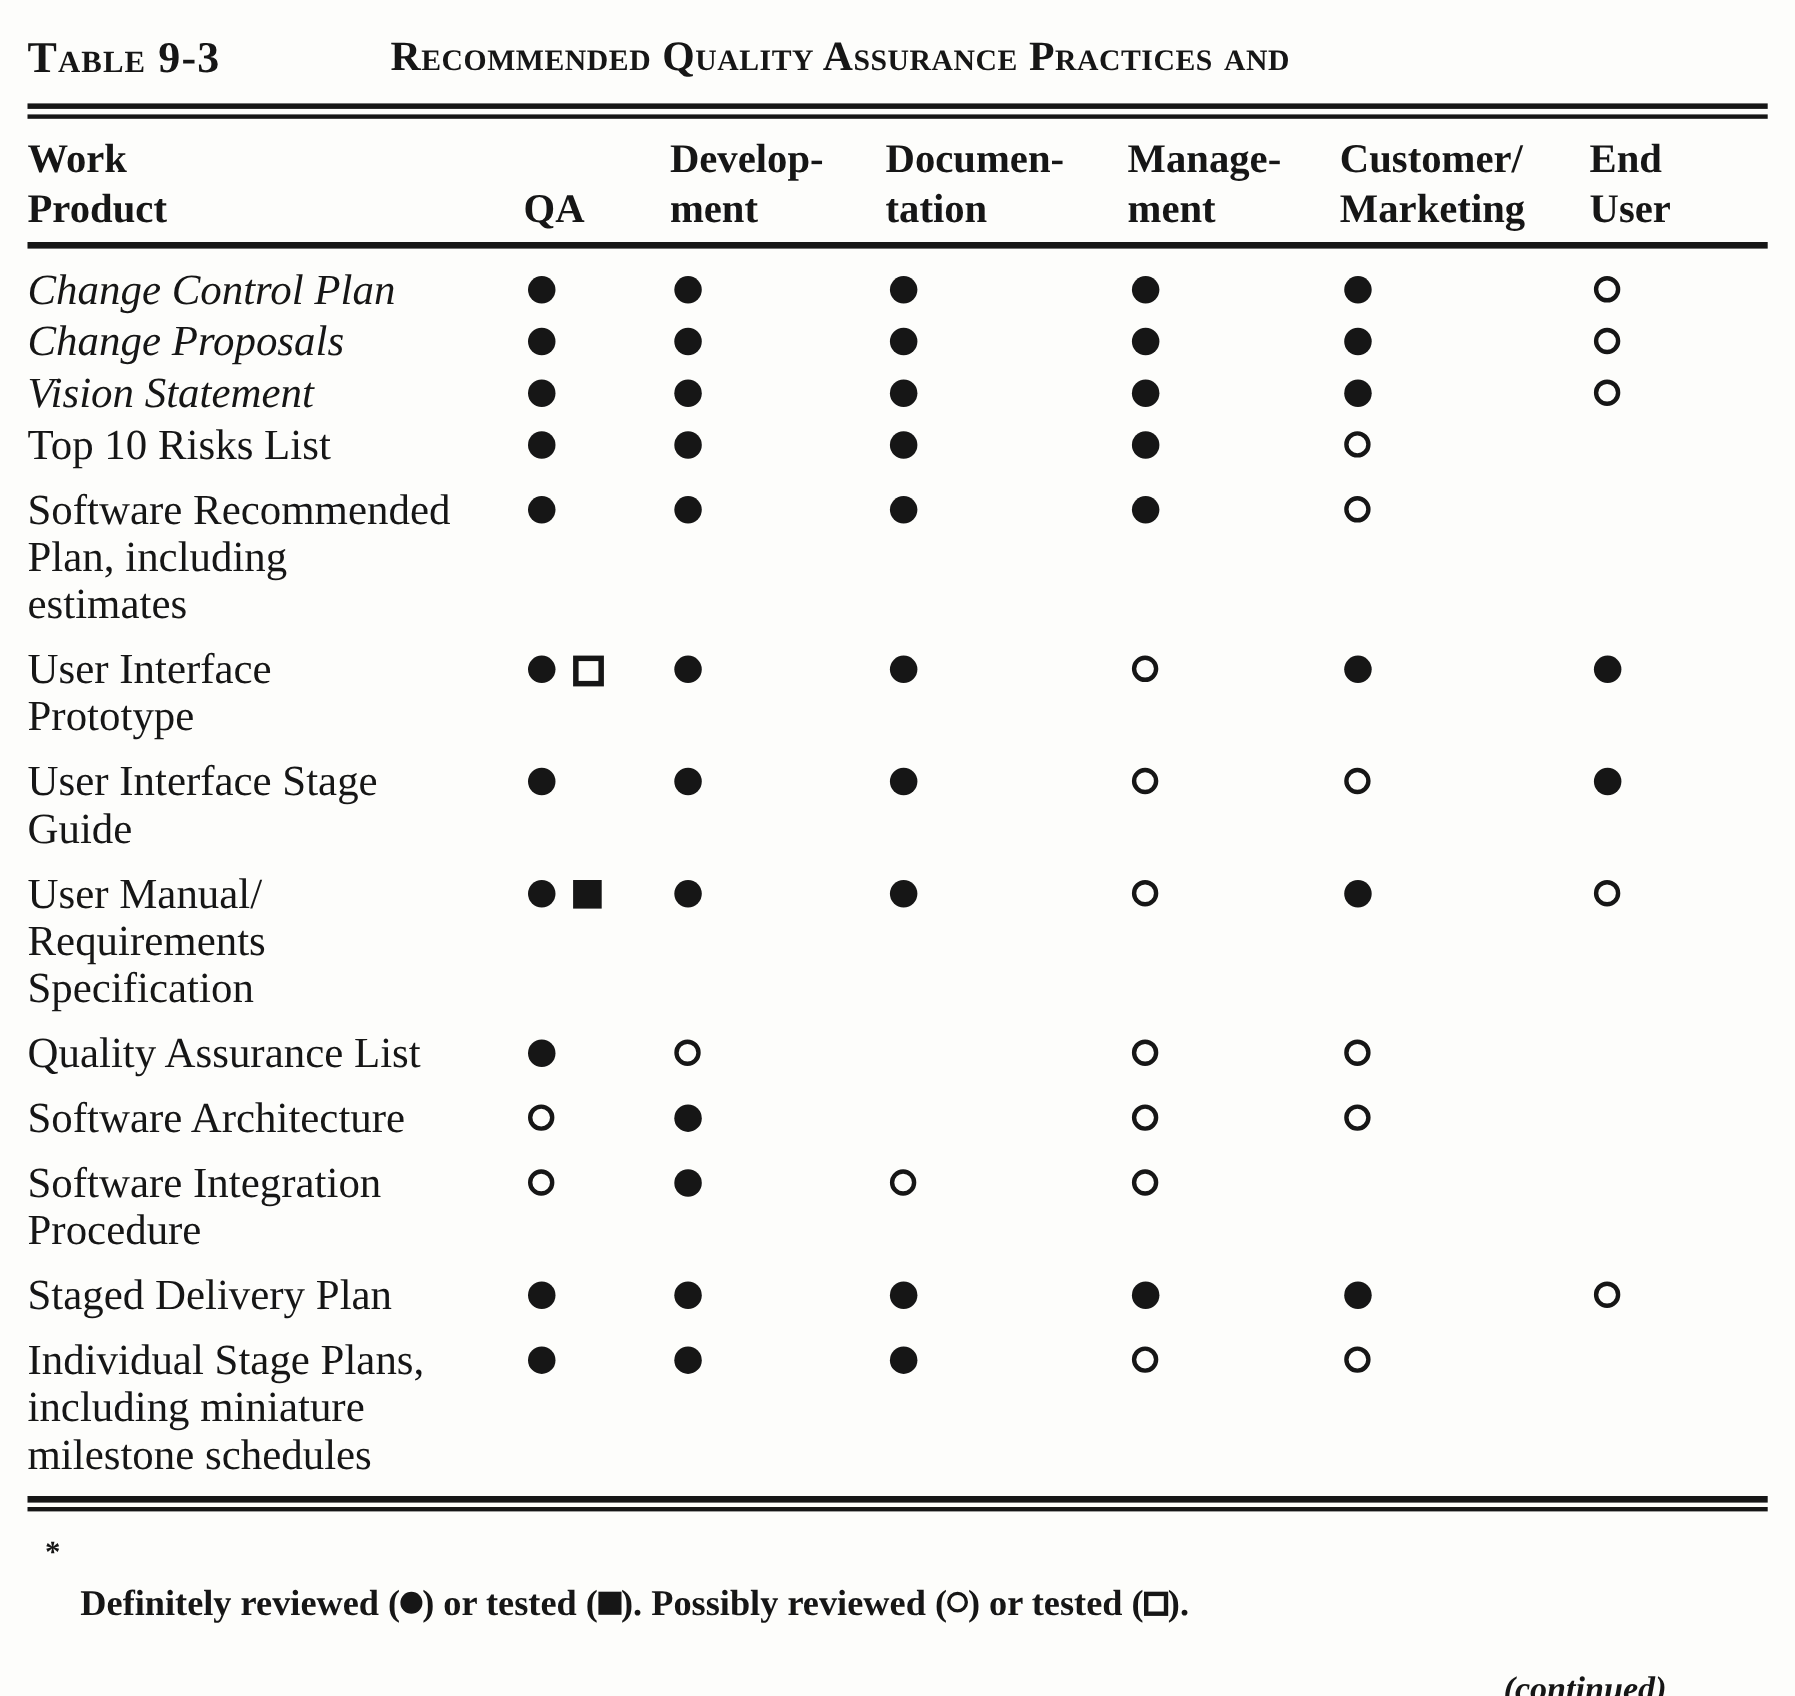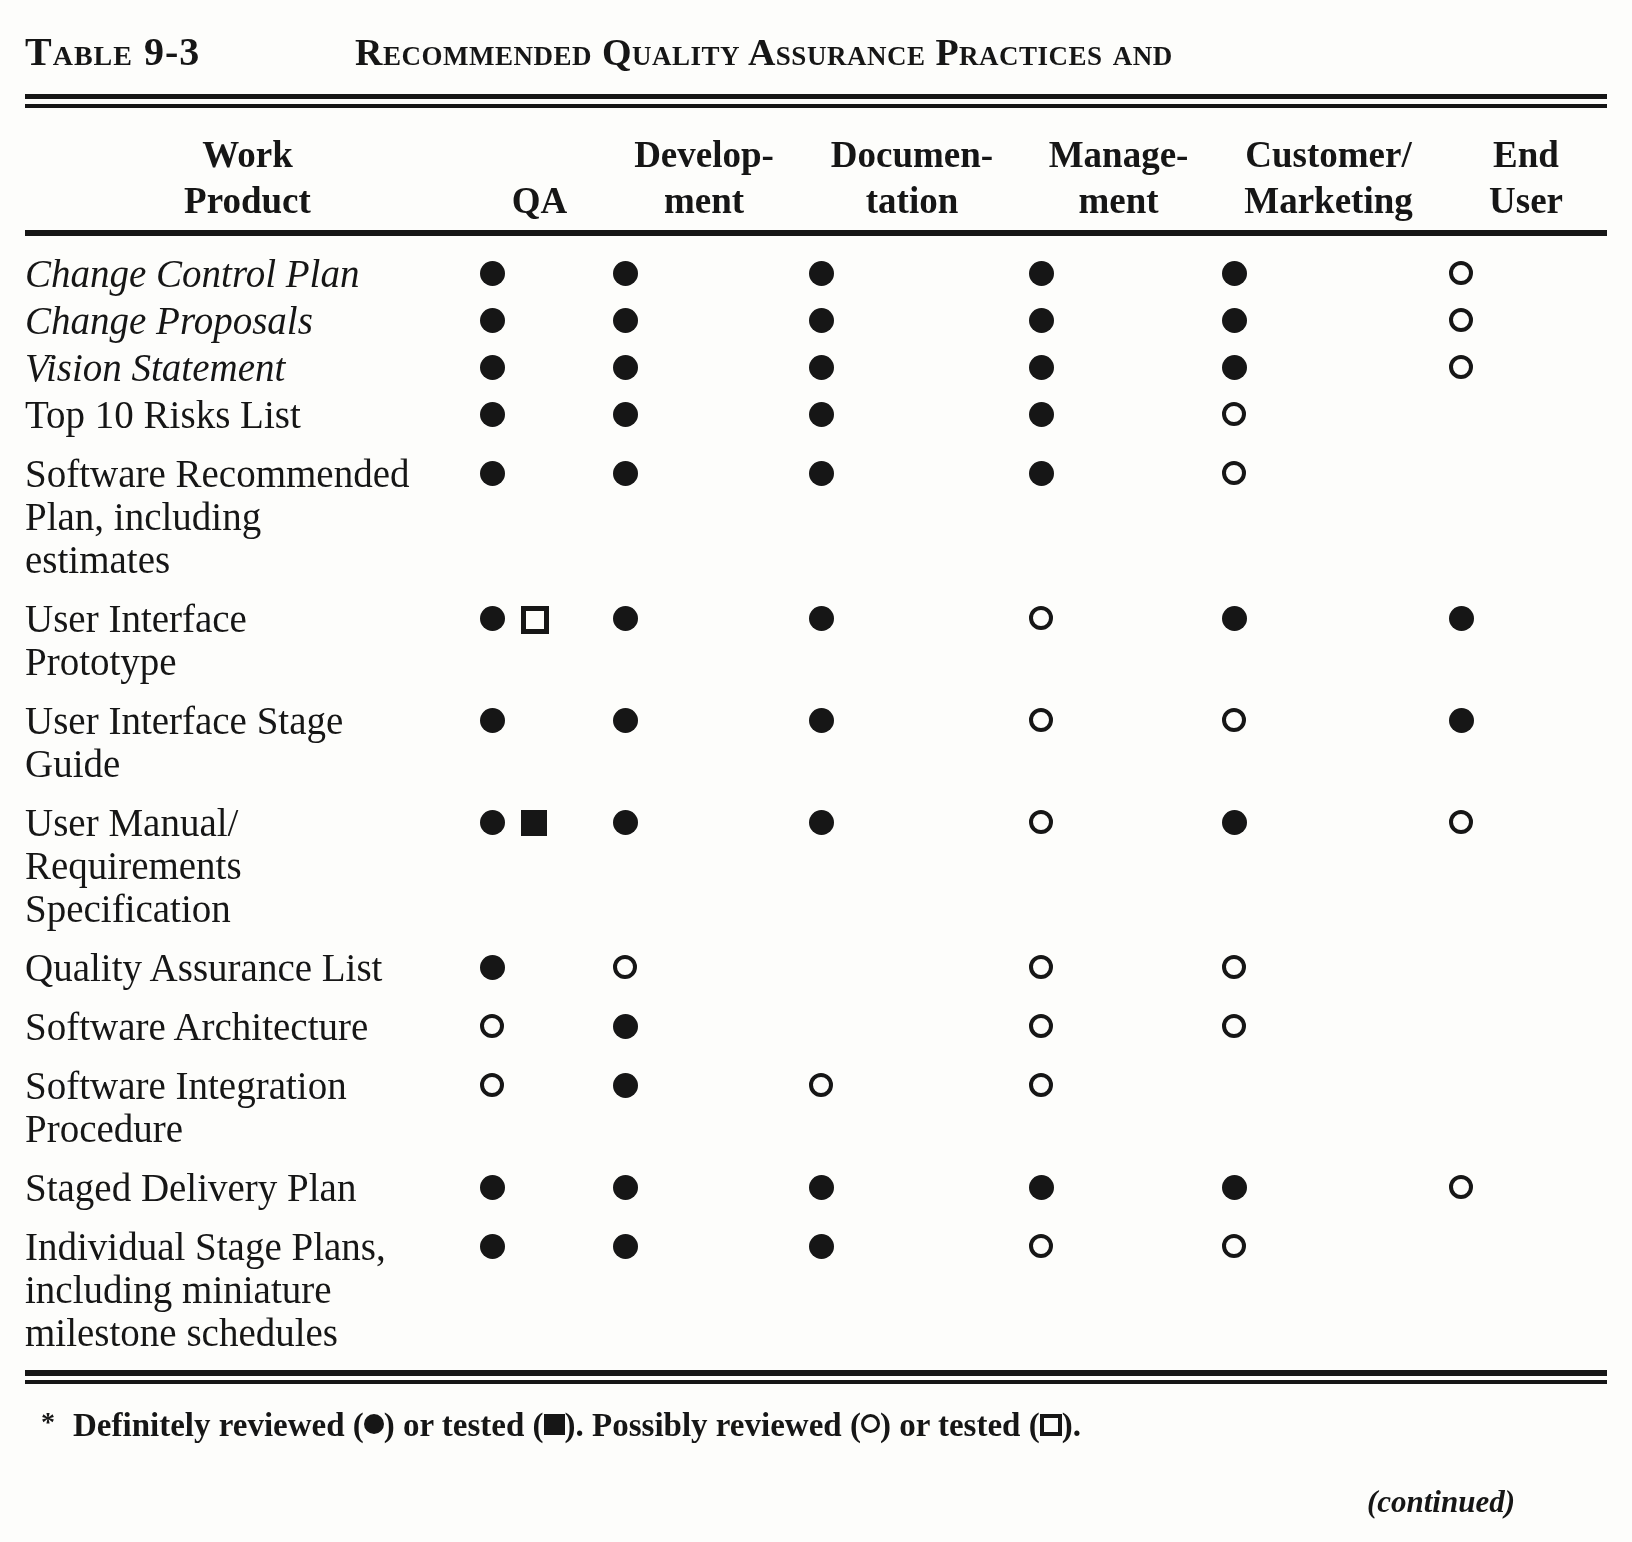--- a/index.html
+++ b/index.html
@@ -57,21 +57,21 @@
     border-top: 6px solid var(--ink);
     border-bottom: 4px solid var(--ink);
   }
 
   
   .grid {
     display: grid;
     grid-template-columns: 445px 133px 196px 220px 193px 227px 1fr;
   }
 
-  .header-row { margin-top: 24px; font-weight: bold; font-size: 37px; line-height: 46px; text-align: center; }
+  .header-row { margin-top: 14px; font-weight: bold; font-size: 37px; line-height: 46px; }
   .header-cell { white-space: pre-line; padding-left: 6px; }
   .header-cell.first { padding-left: 0; }
 
   #rows { margin-top: 16px; }
   .row { margin-bottom: 16px; }
   .row.tight { margin-bottom: 4px; font-style: italic; }
   .label-cell {
     white-space: pre-line;
     font-size: 39px;
     line-height: 43px;
@@ -89,21 +89,21 @@
   
   .footnote { display: flex; margin-top: 18px; }
   .fn-marker {
     font-weight: bold;
     font-size: 28px;
     line-height: 40px;
     width: 48px;
     flex: 0 0 48px;
     padding-left: 16px;
   }
-  .fn-text { font-weight: bold; font-size: 33px; line-height: 46px; }
+  .fn-text { font-weight: bold; font-size: 33px; line-height: 46px; margin-top: 43px; }
   .footnote .sym { margin-top: 12px; }
   .footnote .sym + .sym { margin-left: 0; }
   .footnote .filled-circle { width: 20px; height: 20px; }
   .footnote .open-circle   { width: 19px; height: 19px; border-width: 3px; }
   .footnote .filled-square { width: 21px; height: 21px; }
   .footnote .open-square   { width: 22px; height: 22px; border-width: 4px; }
 
   .continued {
     margin-top: 36px;
     text-align: right;

